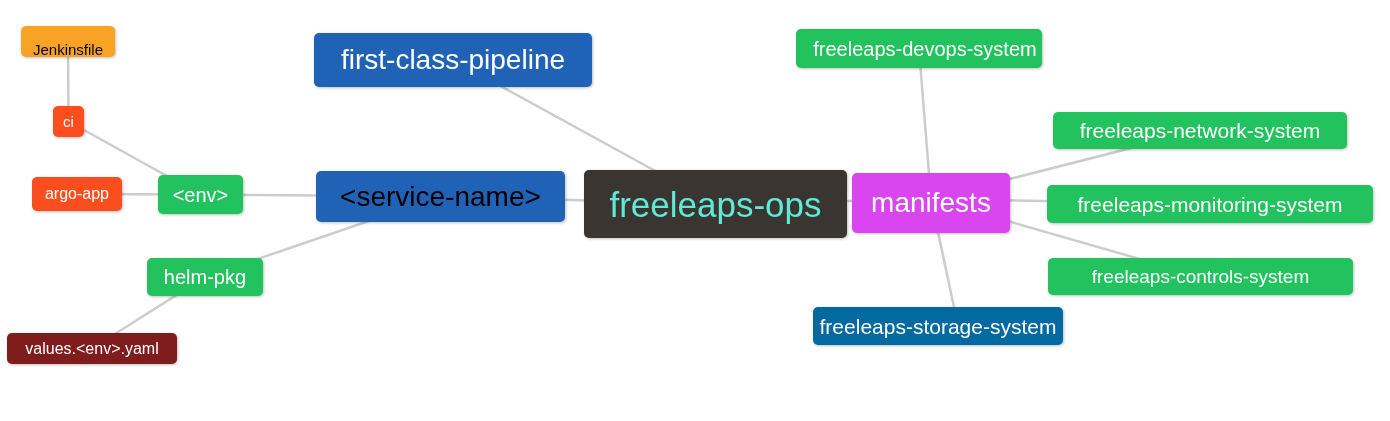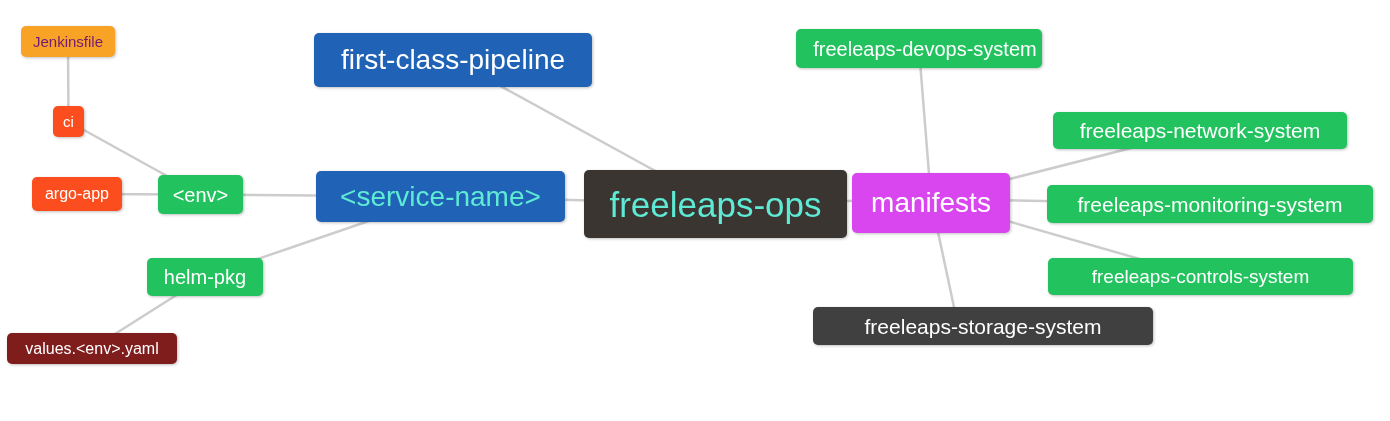--- a/index.html
+++ b/index.html
@@ -53,58 +53,58 @@
       <line x1="92" y1="348.5" x2="205" y2="277" stroke="#cccccc" stroke-width="2.5"></line>
       <line x1="453" y1="60" x2="715.5" y2="204" stroke="#cccccc" stroke-width="2.5"></line>
       <line x1="440.5" y1="196.5" x2="715.5" y2="204" stroke="#cccccc" stroke-width="2.5"></line>
       <line x1="715.5" y1="204" x2="931" y2="199" stroke="#cccccc" stroke-width="2.5"></line>
       <line x1="931" y1="199" x2="919" y2="48.5" stroke="#cccccc" stroke-width="2.5"></line>
       <line x1="931" y1="199" x2="1200" y2="130.5" stroke="#cccccc" stroke-width="2.5"></line>
       <line x1="931" y1="199" x2="1210" y2="204" stroke="#cccccc" stroke-width="2.5"></line>
       <line x1="931" y1="199" x2="1200.5" y2="276.5" stroke="#cccccc" stroke-width="2.5"></line>
       <line x1="931" y1="199" x2="958" y2="326" stroke="#cccccc" stroke-width="2.5"></line>
     </svg>
-<div class="node" style="left: 21px; top: 26px; width: 94px; height: 31px; font-size: 15px; background: rgb(248, 163, 38); color: #701a75;">
+<div class="node" style="left: 21px; top: 26px; width: 94px; height: 31px; font-size: 15px; background: rgb(248, 163, 38); color: #000000; align-items: flex-end;">
       <span>Jenkinsfile</span>
     </div>
     <div class="node" style="left: 53px; top: 106px; width: 31px; height: 31px; font-size: 15px; background: rgb(251, 77, 30); color: rgb(255, 255, 255);">
       <span>ci</span>
     </div>
     <div class="node" style="left: 158px; top: 175px; width: 85px; height: 39px; font-size: 20px; background: rgb(34, 195, 94); color: rgb(255, 255, 255);">
       <span>&lt;env&gt;</span>
     </div>
     <div class="node" style="left: 32px; top: 177px; width: 90px; height: 34px; font-size: 16px; background: rgb(251, 77, 30); color: rgb(255, 255, 255);">
       <span>argo-app</span>
     </div>
     <div class="node" style="left: 147px; top: 258px; width: 116px; height: 38px; font-size: 20px; background: rgb(34, 195, 94); color: rgb(255, 255, 255);">
       <span>helm-pkg</span>
     </div>
     <div class="node" style="left: 7px; top: 333px; width: 170px; height: 31px; font-size: 16px; background: #7f1d1d; color: rgb(255, 255, 255);">
       <span>values.&lt;env&gt;.yaml</span>
     </div>
     <div class="node" style="left: 314px; top: 33px; width: 278px; height: 54px; font-size: 28px; background: rgb(32, 99, 182); color: rgb(255, 255, 255);">
       <span>first-class-pipeline</span>
     </div>
-    <div class="node" style="left: 316px; top: 171px; width: 249px; height: 51px; font-size: 28px; background: rgb(32, 99, 182); color: #5eead4;">
+    <div class="node" style="left: 316px; top: 171px; width: 249px; height: 51px; font-size: 28px; background: rgb(32, 99, 182); color: #000000;">
       <span>&lt;service-name&gt;</span>
     </div>
     <div class="node" style="left: 584px; top: 170px; width: 263px; height: 68px; font-size: 35px; background: rgb(58, 53, 48); color: #5eead4;">
       <span>freeleaps-ops</span>
     </div>
     <div class="node" style="left: 852px; top: 173px; width: 158px; height: 60px; font-size: 28px; background: #d946ef; color: rgb(255, 255, 255);">
       <span>manifests</span>
     </div>
     <div class="node" style="left: 796px; top: 29px; width: 246px; height: 39px; font-size: 20px; background: rgb(34, 195, 94); color: rgb(255, 255, 255); padding-left: 12px;">
       <span>freeleaps-devops-system</span>
     </div>
     <div class="node" style="left: 1053px; top: 112px; width: 294px; height: 37px; font-size: 21px; background: rgb(34, 195, 94); color: rgb(255, 255, 255);">
       <span>freeleaps-network-system</span>
     </div>
     <div class="node" style="left: 1047px; top: 185px; width: 326px; height: 38px; font-size: 21px; background: rgb(34, 195, 94); color: rgb(255, 255, 255);">
       <span>freeleaps-monitoring-system</span>
     </div>
     <div class="node" style="left: 1048px; top: 258px; width: 305px; height: 37px; font-size: 19px; background: rgb(34, 195, 94); color: rgb(255, 255, 255);">
       <span>freeleaps-controls-system</span>
     </div>
-    <div class="node" style="left: 813px; top: 307px; width: 340px; height: 38px; font-size: 21px; background: #404040; color: rgb(255, 255, 255);">
+    <div class="node" style="left: 813px; top: 307px; width: 250px; height: 38px; font-size: 21px; background: #0369a1; color: rgb(255, 255, 255);">
       <span>freeleaps-storage-system</span>
     </div>
   </div>
 
 </body></html>

